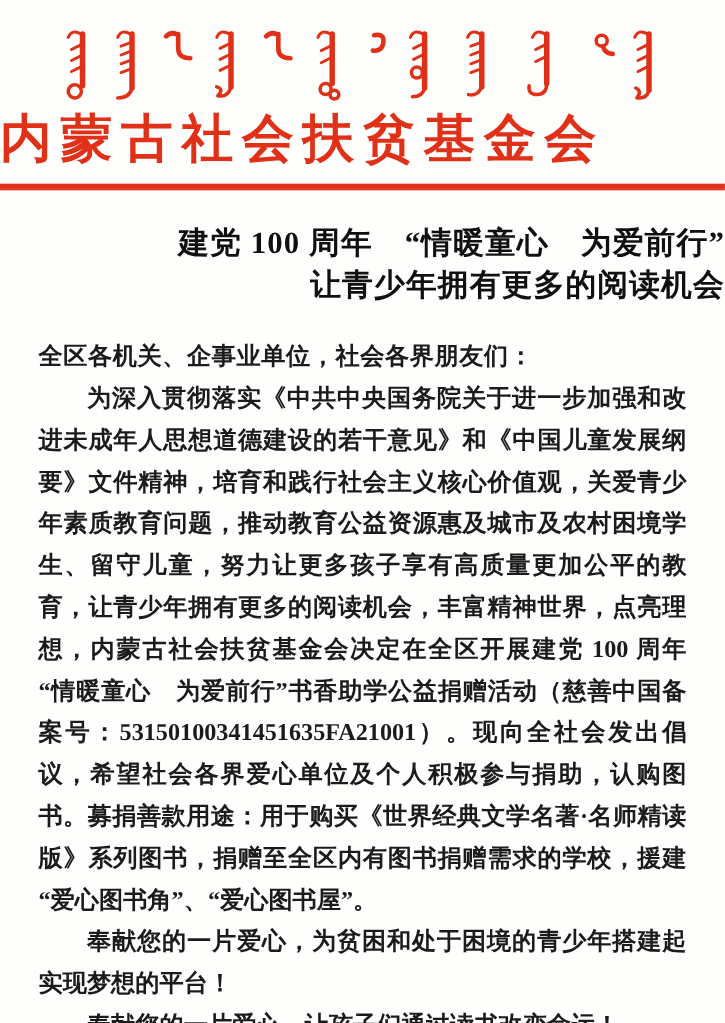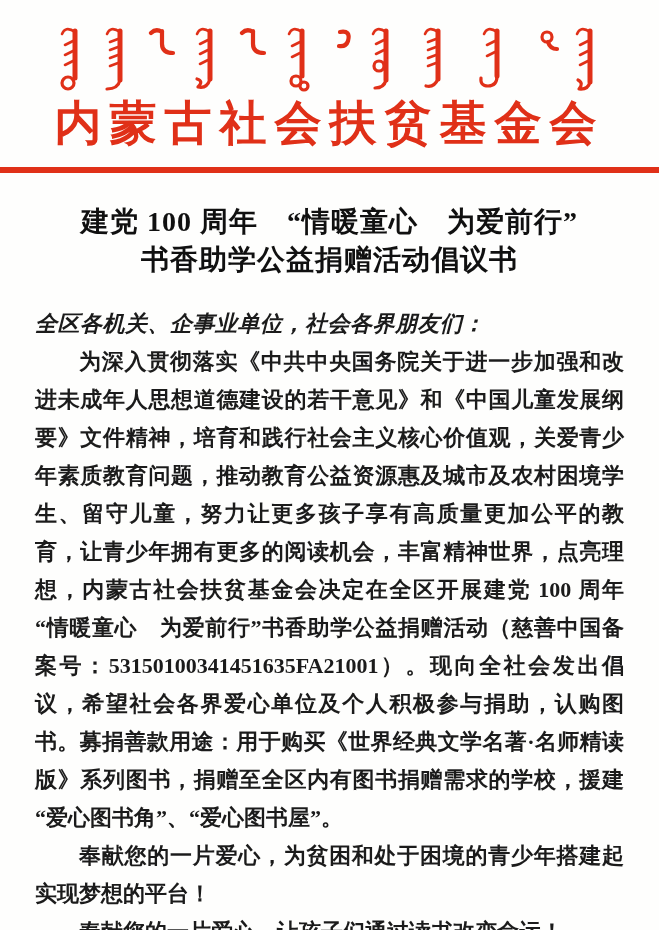--- a/index.html
+++ b/index.html
@@ -29,61 +29,58 @@
   .mongolian path,.mongolian circle{
     fill:none;stroke:currentColor;stroke-linecap:round;stroke-linejoin:round;
   }
   .stem{stroke-width:5;}
   .teeth{stroke-width:2.6;}
   .loop{stroke-width:3.2;}
   .hook{stroke-width:4.2;}
   
   .org-name{
     margin-top:5px;
-    text-align:center;
     font-size:47px;
     line-height:60px;
     font-weight:700;
     letter-spacing:8px;
     color:var(--accent);
     white-space:nowrap;
-    font-family:Liberation Mono, monospace;
   }
   
   .rule{
     margin-top:10px;
     width:100%;
     height:3px;
     border-top:4px solid var(--accent);
     border-bottom:2px solid var(--accent);
     background:transparent;
   }
   
   .doc-title{
     margin-top:30px;
-    text-align:center;
+    text-align:right;
     font-size:28px;
     line-height:38px;
     font-weight:700;
     letter-spacing:1px;
     color:#101010;
   }
   
   .body-text{
     margin:26px 35px 0 35px;
     font-size:22px;
     line-height:38px;
     text-align:justify;
     color:var(--ink);
   }
   .salutation{
     font-family:"Liberation Sans", sans-serif;
     font-weight:700;
     letter-spacing:0.5px;
-    font-style:italic;
   }
   .para{text-indent:2em;font-weight:bold;}
 </style>
 </head>
 <body>
 
 <div class="page">
 
   <div class="mongolian">
     <svg viewBox="0 0 560 66" aria-hidden="true">
@@ -156,21 +153,21 @@
       </g>
     </svg>
   </div>
 
   <h1 class="org-name">内蒙古社会扶贫基金会</h1>
 
   <div class="rule"></div>
 
   <h2 class="doc-title">
     <span>建党 100 周年　“情暖童心　为爱前行”</span><br>
-    <span>书香助学公益捐赠活动倡议书</span>
+    <span>让青少年拥有更多的阅读机会</span>
   </h2>
 
   <div class="body-text">
     <p class="salutation">全区各机关、企事业单位，社会各界朋友们：</p>
     <p class="para">为深入贯彻落实《中共中央国务院关于进一步加强和改进未成年人思想道德建设的若干意见》和《中国儿童发展纲要》文件精神，培育和践行社会主义核心价值观，关爱青少年素质教育问题，推动教育公益资源惠及城市及农村困境学生、留守儿童，努力让更多孩子享有高质量更加公平的教育，让青少年拥有更多的阅读机会，丰富精神世界，点亮理想，内蒙古社会扶贫基金会决定在全区开展建党 100 周年　“情暖童心　为爱前行”书香助学公益捐赠活动（慈善中国备案号：53150100341451635FA21001）。现向全社会发出倡议，希望社会各界爱心单位及个人积极参与捐助，认购图书。募捐善款用途：用于购买《世界经典文学名著·名师精读版》系列图书，捐赠至全区内有图书捐赠需求的学校，援建“爱心图书角”、“爱心图书屋”。</p>
     <p class="para">奉献您的一片爱心，为贫困和处于困境的青少年搭建起实现梦想的平台！</p>
     <p class="para">奉献您的一片爱心，让孩子们通过读书改变命运！</p>
   </div>
 
 </div>

